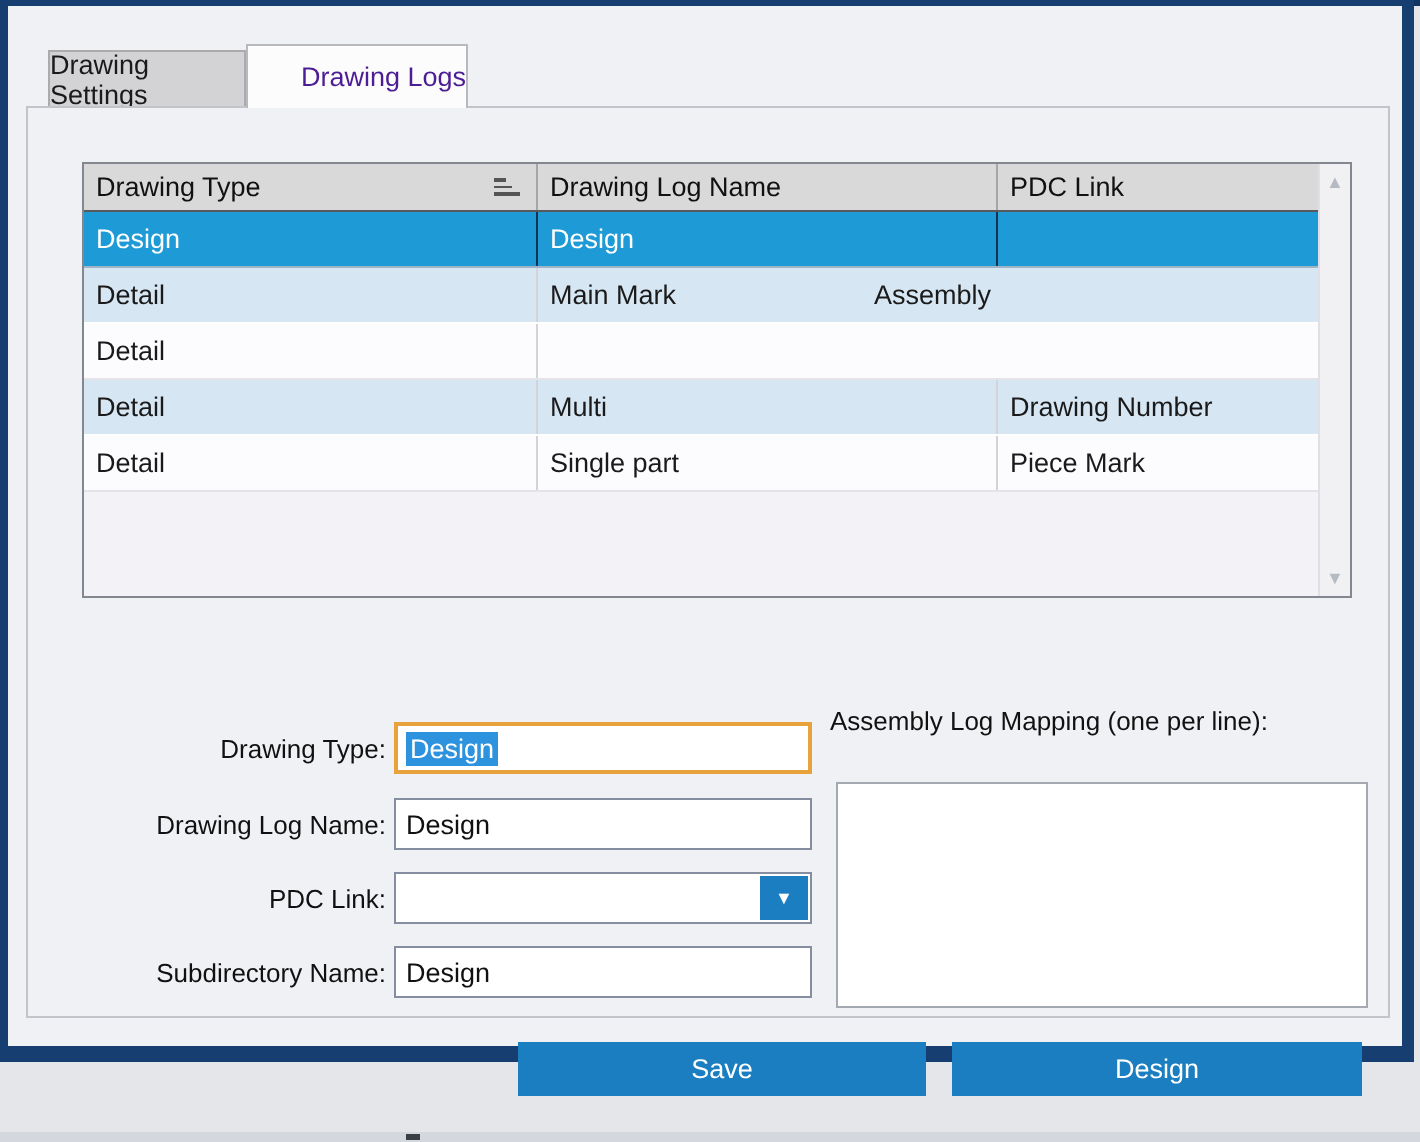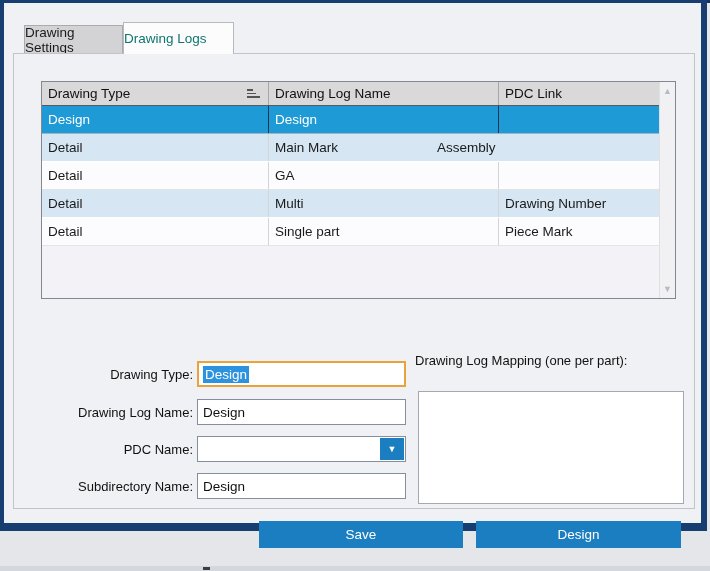--- a/index.html
+++ b/index.html
@@ -23,28 +23,28 @@
   .titlebar{
     position:absolute;left:-4px;top:-35px;width:707px;height:35px;background:#173e70;
     display:flex;align-items:center;
   }
   .title-text{position:absolute;left:38px;top:0;height:35px;line-height:35px;color:#f2f5f9;font-size:15px;}
   .win-btn{position:absolute;top:0;width:34px;height:35px;display:flex;align-items:center;justify-content:center;cursor:default;}
   .btn-min{left:600px;}
   .btn-close{left:652px;color:#eab612;font-size:16px;font-weight:bold;}
 
   
-  .tab{position:absolute;font-size:13.5px;display:flex;align-items:center;justify-content:flex-start;box-sizing:border-box;}
+  .tab{position:absolute;font-size:13.5px;display:flex;align-items:center;justify-content:flex-end;box-sizing:border-box;}
   .tab-inactive{
     left:20px;top:22px;width:99px;height:28px;
     background:#d3d3d6;border:1px solid #ababae;border-bottom:none;color:#1a1a1a;
   }
   .tab-active{
     left:119px;top:19px;width:111px;height:32px;
-    background:#fcfcfd;border:1px solid #b9b9bd;border-bottom:none;color:#0f766e;z-index:3;
+    background:#fcfcfd;border:1px solid #b9b9bd;border-bottom:none;color:#4c1d95;z-index:3;
   }
   .tab-page{
     position:absolute;left:9px;top:50px;width:682px;height:456px;
     background:#f0f1f4;border:1px solid #c3c4c9;box-sizing:border-box;z-index:1;
   }
 
   
   .grid{
     position:absolute;left:27px;top:27px;width:635px;height:218px;
     background:#f3f3f7;border:1px solid #83878f;box-sizing:border-box;
@@ -155,21 +155,20 @@
           <div class="gr-cell gc-1">Design</div>
           <div class="gr-cell gc-2"></div>
         </div>
         <div class="grid-row row-alt">
           <div class="gr-cell gc-0">Detail</div>
           <div class="gr-cell gc-2">Main Mark</div>
           <div class="gr-cell gc-1">Assembly</div>
         </div>
         <div class="grid-row row-plain">
           <div class="gr-cell gc-0">Detail</div>
-          <div class="gr-cell gc-1">GA</div>
           <div class="gr-cell gc-2"></div>
         </div>
         <div class="grid-row row-alt">
           <div class="gr-cell gc-0">Detail</div>
           <div class="gr-cell gc-1">Multi</div>
           <div class="gr-cell gc-2">Drawing Number</div>
         </div>
         <div class="grid-row row-plain">
           <div class="gr-cell gc-0">Detail</div>
           <div class="gr-cell gc-1">Single part</div>
@@ -187,34 +186,34 @@
       <div class="focus-text">
           <span class="sel-hl">Design</span>
         </div>
     </div>
 
     <div class="form-label" style="left:9px;top:351px;">Drawing Log Name:</div>
     <div class="field" style="top:345px;">
       <input type="text" value="Design" style="">
     </div>
 
-    <div class="form-label" style="left:9px;top:388px;">PDC Name:</div>
+    <div class="form-label" style="left:9px;top:388px;">PDC Link:</div>
     <div class="field" style="top:382px;">
       <input type="text" value="" style="">
       <div class="combo-btn">
         <span>▼</span>
       </div>
     </div>
 
     <div class="form-label" style="left:9px;top:425px;">Subdirectory Name:</div>
     <div class="field" style="top:419px;">
       <input type="text" value="Design" style="">
     </div>
 
-    <div class="mapping-label">Drawing Log Mapping (one per part):</div>
+    <div class="mapping-label">Assembly Log Mapping (one per line):</div>
     <div class="mapping-box">
       <textarea style=""></textarea>
     </div>
 
     <button class="action-btn btn-save">Save</button>
     <button class="action-btn btn-delete">Design</button>
   </div>
 </div>
 
 </body></html>

